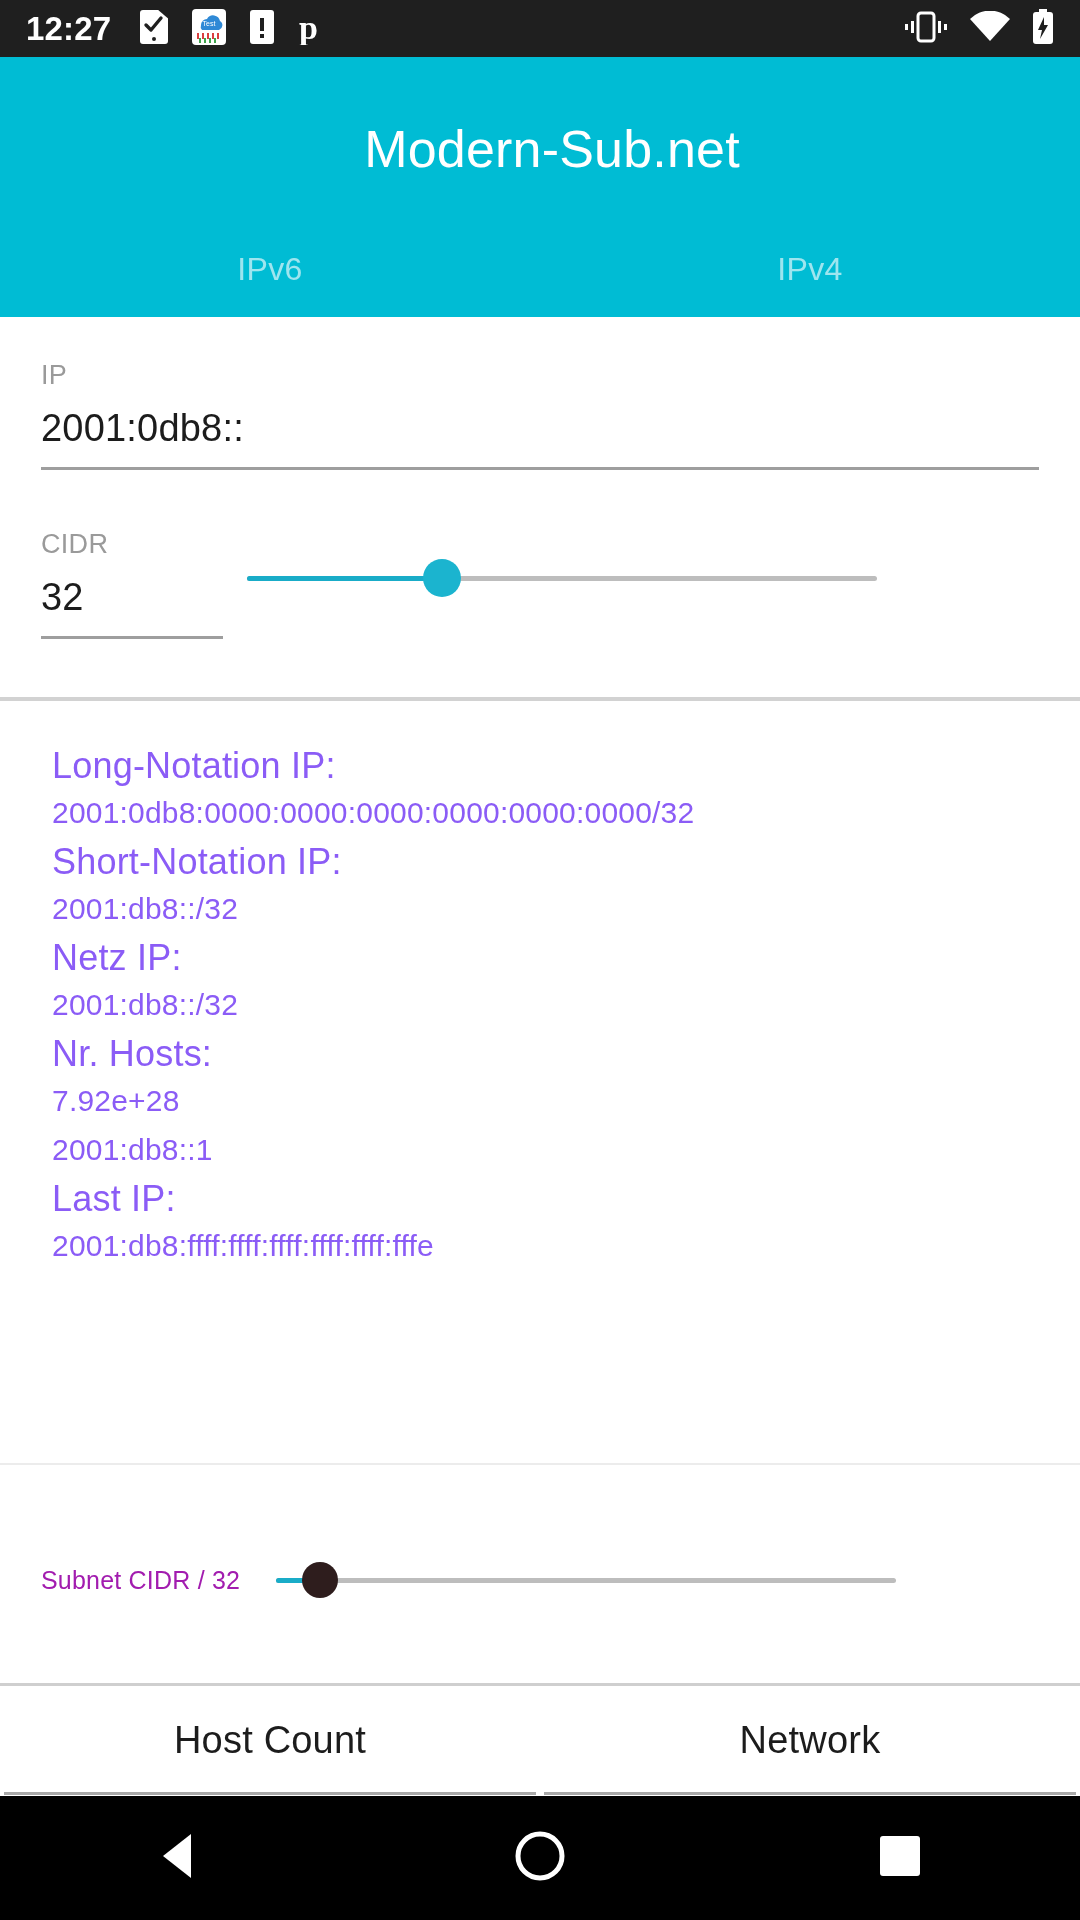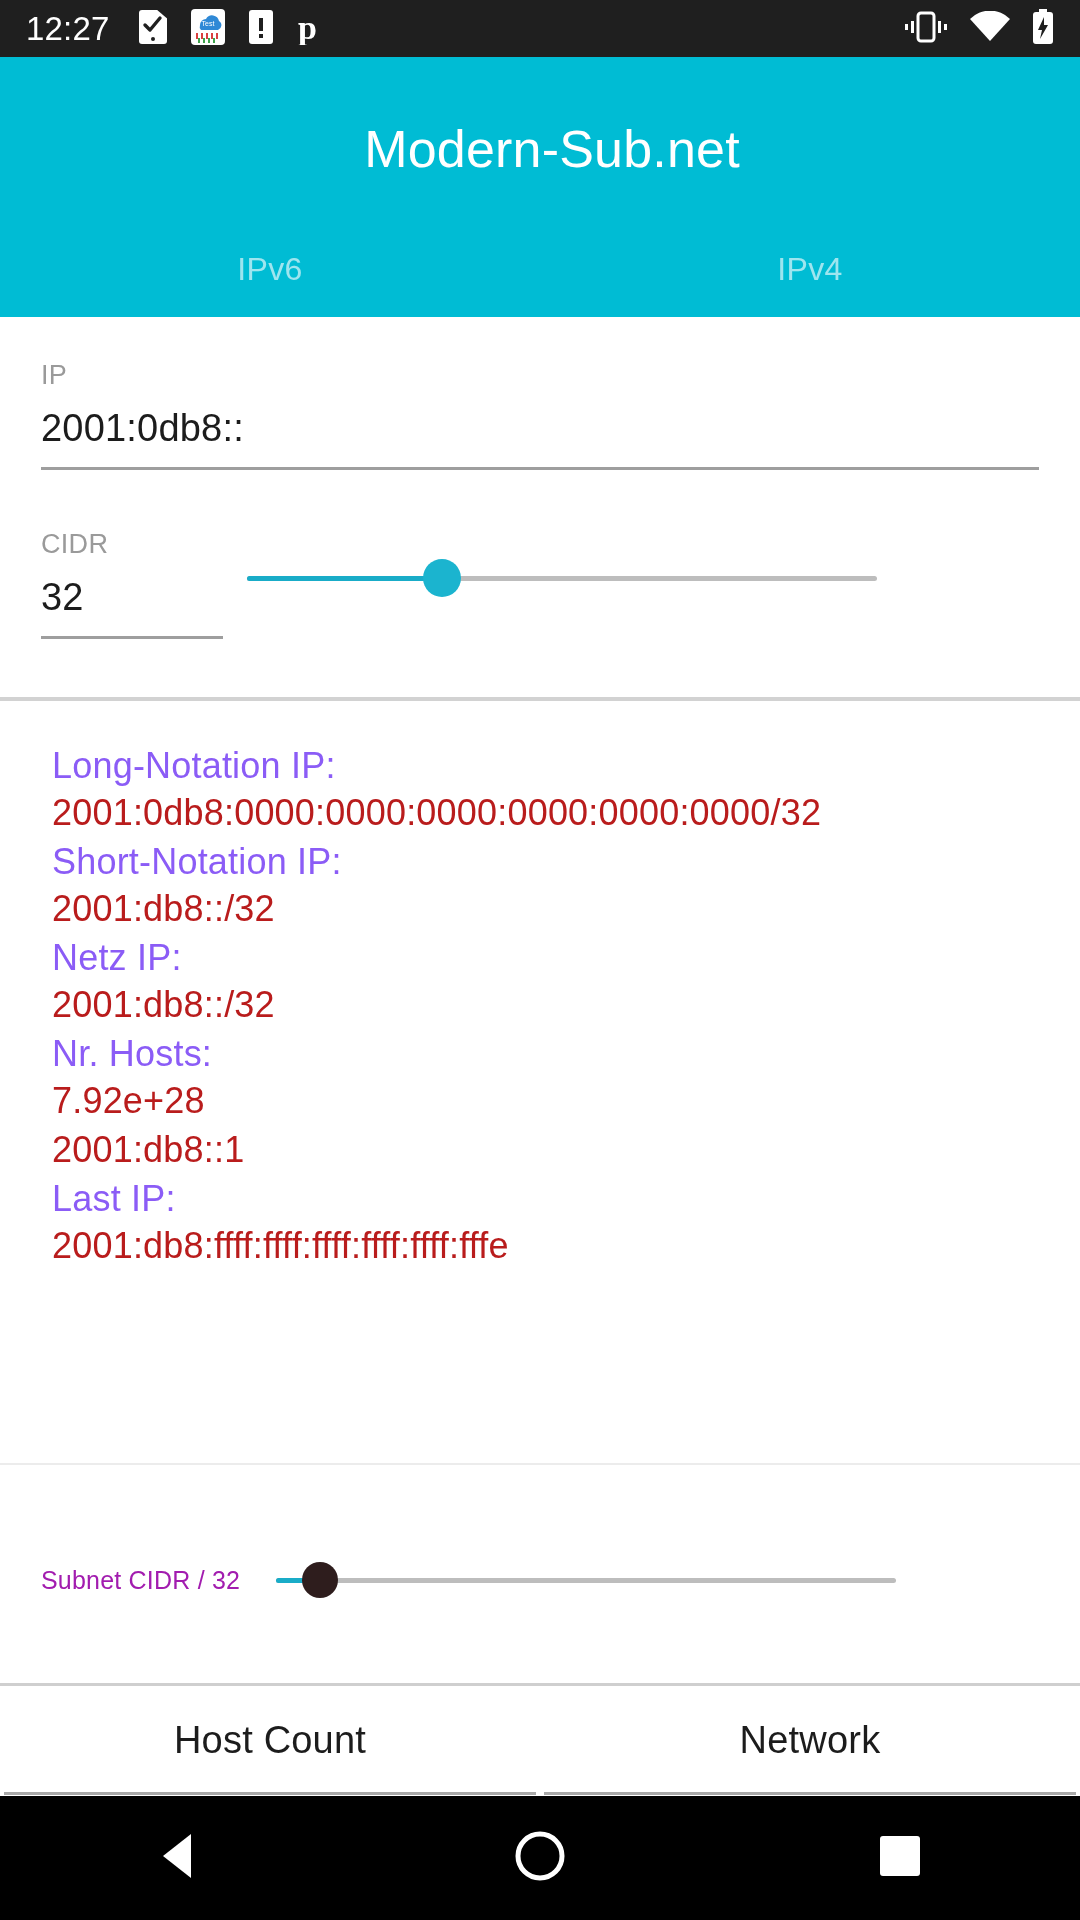--- a/index.html
+++ b/index.html
@@ -13,21 +13,21 @@
 
   
   .statusbar {
     position: absolute; top: 0; left: 0;
     width: 1080px; height: 57px;
     background: #1f1f1f;
     display: flex; align-items: center;
     padding: 0 26px;
   }
   .status-clock {
-    color: #ffffff; font-size: 33px; font-weight: 400;
+    color: #ffffff; font-size: 33px; font-weight: 700;
     letter-spacing: 0.2px; line-height: 1;
   }
   .status-left-icons { display: flex; align-items: center; gap: 23px; margin-left: 28px; }
   .status-right-icons { display: flex; align-items: center; gap: 22px; margin-left: auto; }
   .sicon { display: block; }
 
   
   .appbar {
     position: absolute; top: 57px; left: 0;
     width: 1080px; height: 260px;
@@ -115,21 +115,21 @@
   
   .results {
     position: absolute; top: 742px; left: 52px; width: 1000px;
   }
   .result-row { margin-bottom: 2px; }
   .result-label {
     color: #8b5cf6; font-size: 36px; letter-spacing: 0.2px;
     line-height: 47px;
   }
   .result-value {
-    color: #b91c1c; font-size: 36px; letter-spacing: 0.2px;
+    color: #8b5cf6; font-size: 30px; letter-spacing: 0.2px;
     line-height: 47px;
   }
 
   
   .subnet-row {
     position: absolute; top: 1520px; left: 0; width: 1080px; height: 120px;
     display: flex; align-items: center;
   }
   .subnet-label {
     margin-left: 41px;

